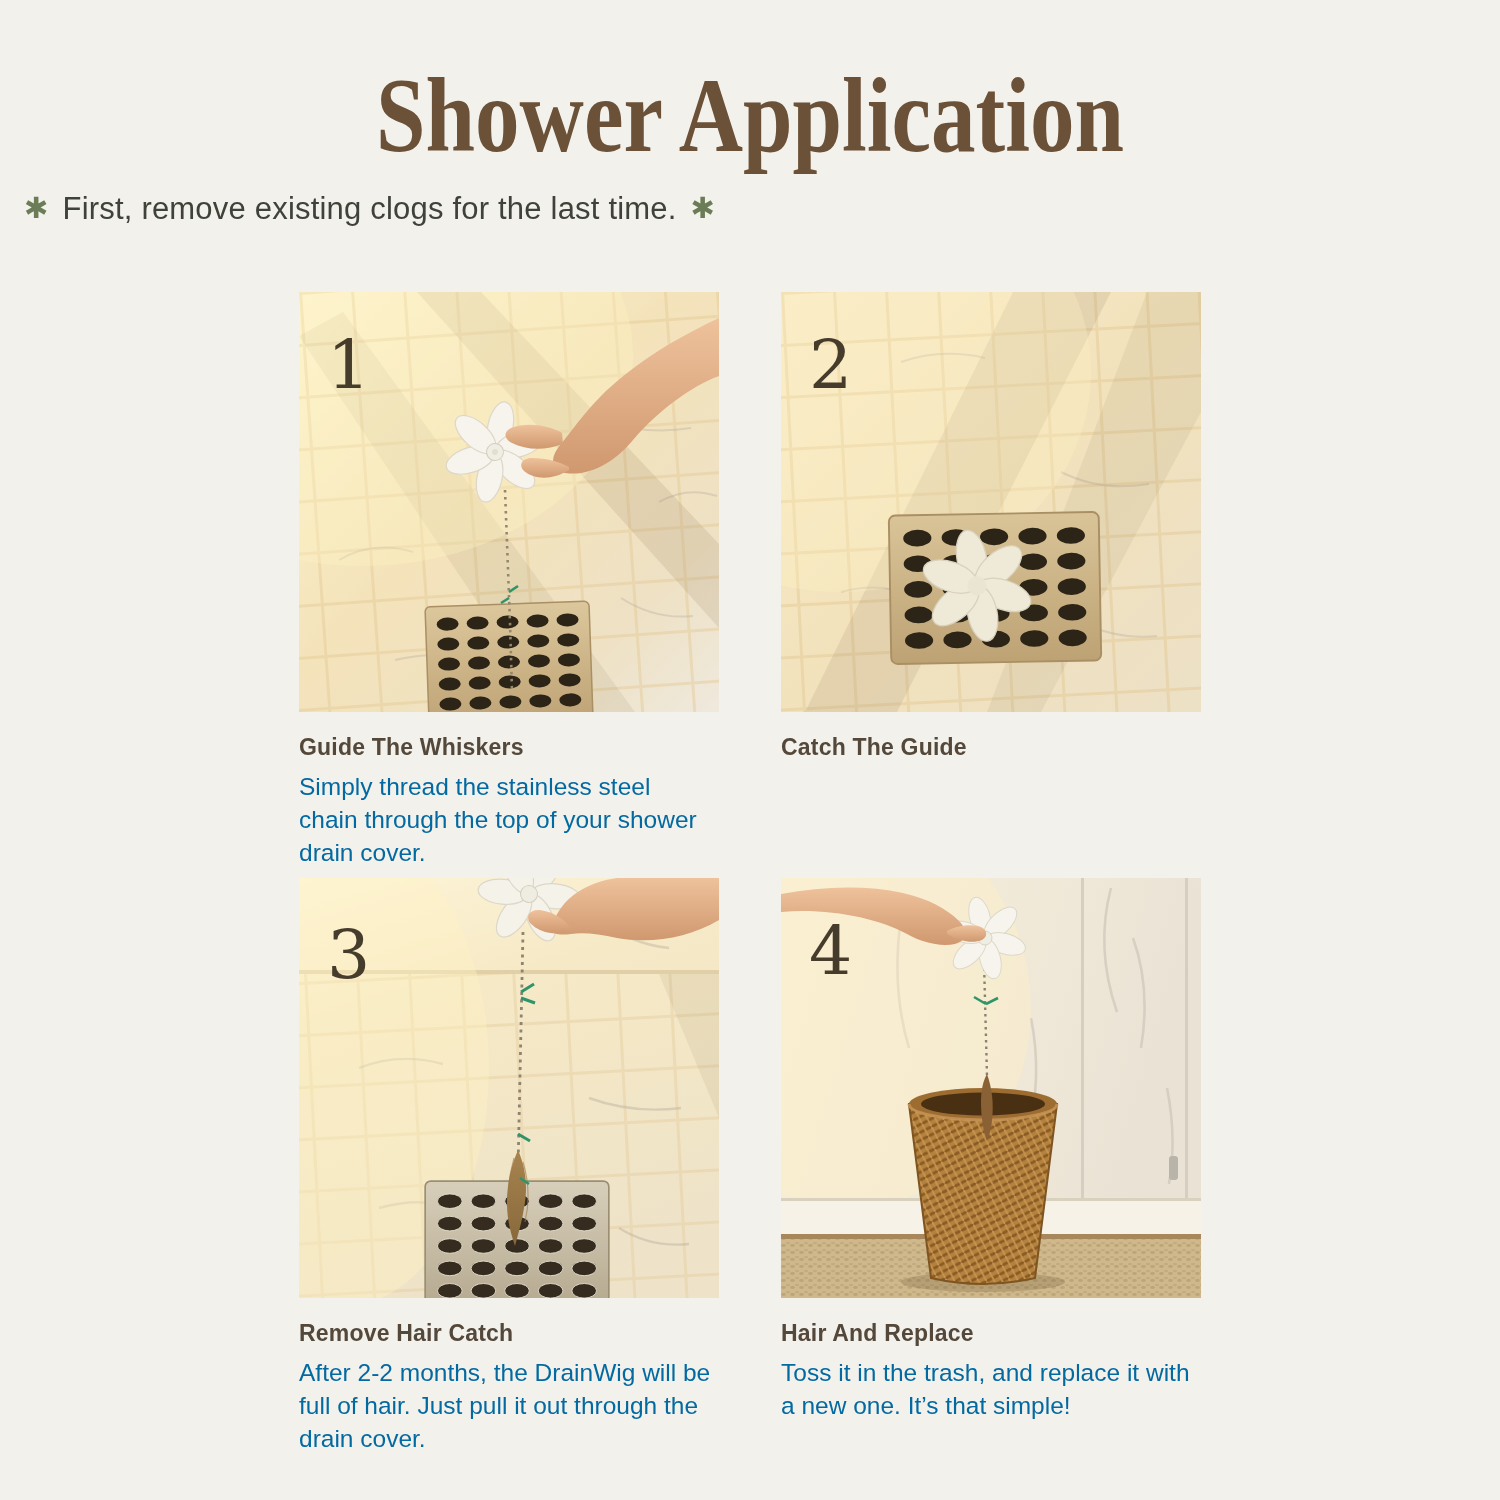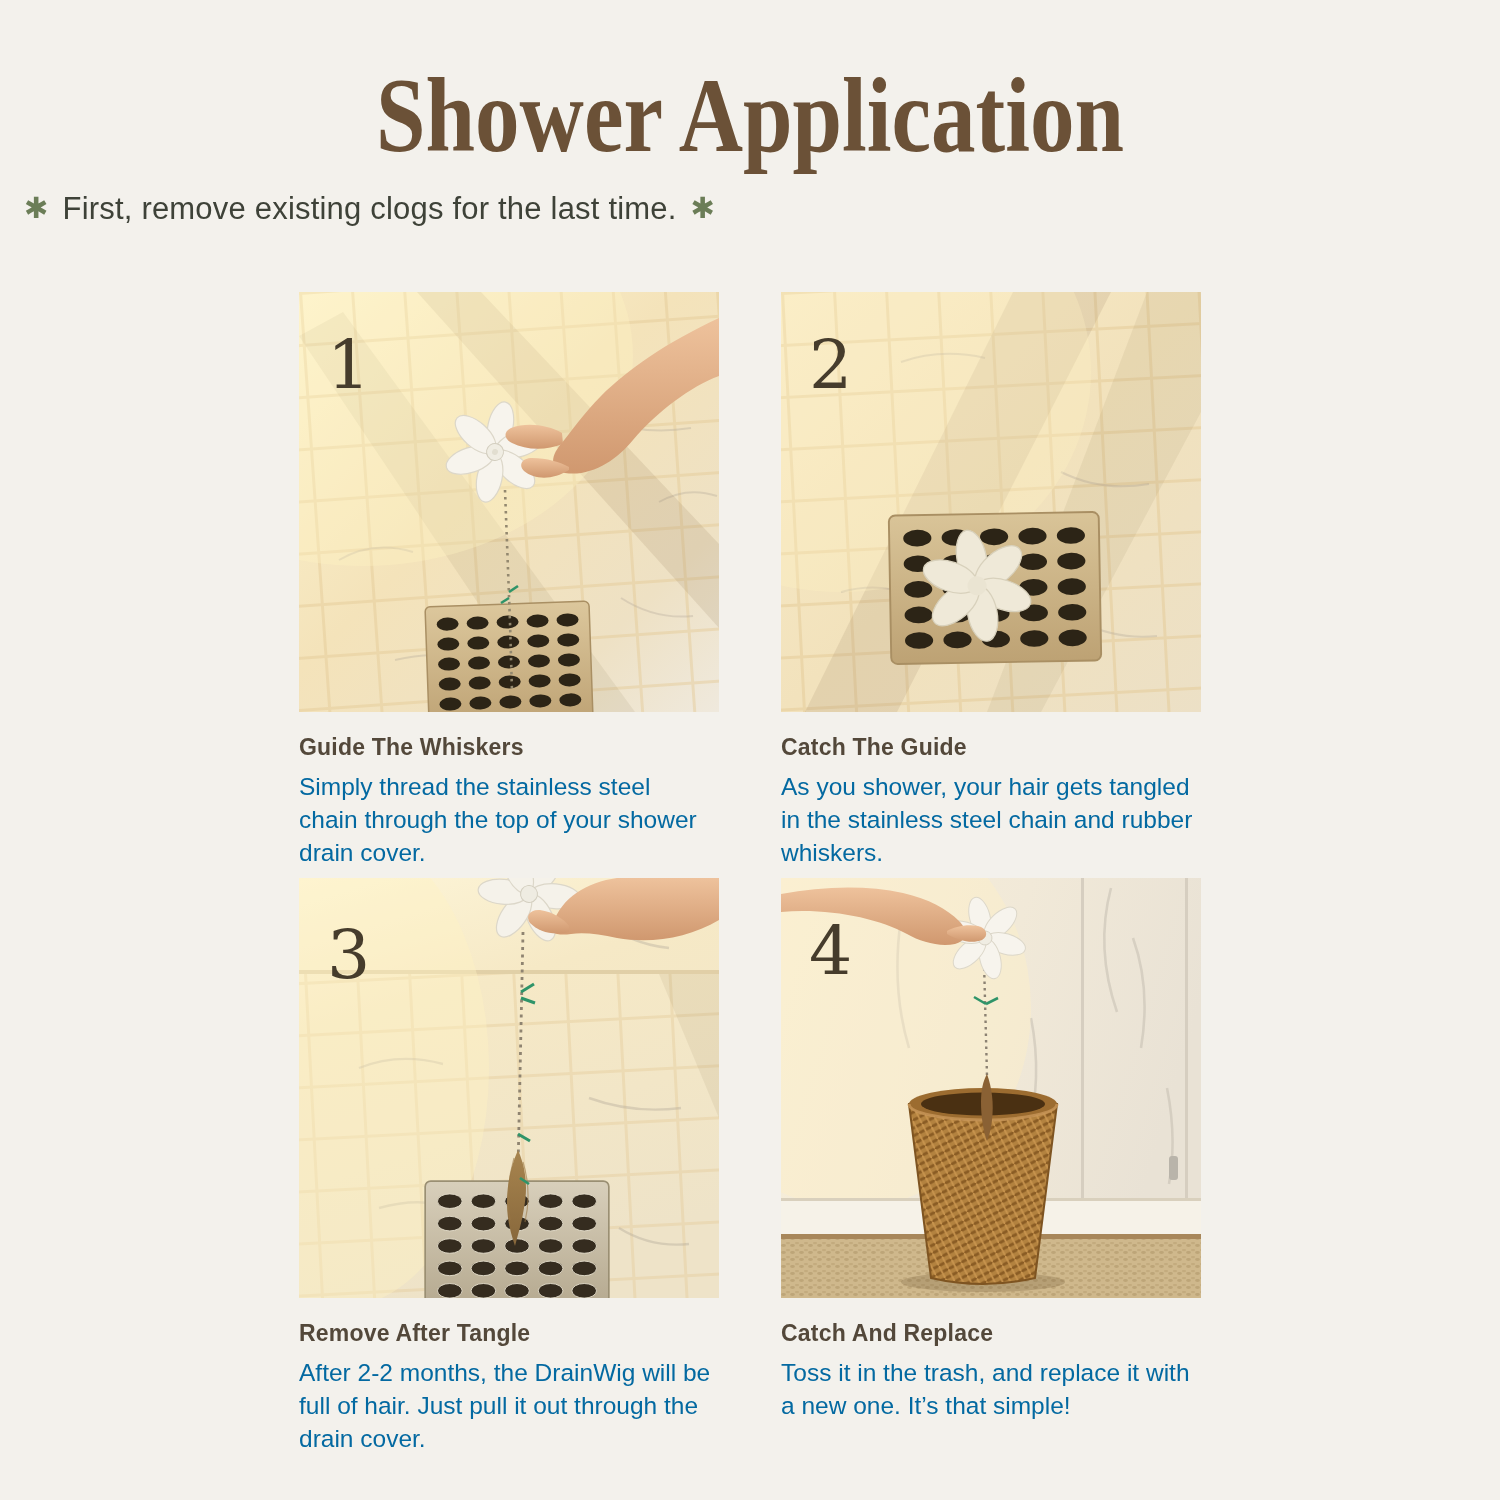--- a/index.html
+++ b/index.html
@@ -258,21 +258,20 @@
               </g>
               <circle r="7.5" fill="#eae4d2"></circle>
             </g>
           </g>
 
           <text class="num" x="28" y="96">2</text>
         </svg>
       </div>
       <div class="step-text">
         <h3 class="step-title">Catch The Guide</h3>
-        <p class="step-desc">As you shower, your hair gets tangled in the stainless steel chain and rubber whiskers.</p>
       </div>
     </div>
 
     <div class="step">
       <div class="photo">
         <svg viewBox="0 0 420 420">
           <defs>
             <linearGradient id="p3bg" x1="0" y1="0" x2="0.3" y2="1">
               <stop offset="0" stop-color="#fdf5d8"></stop>
               <stop offset="0.35" stop-color="#f6e9c6"></stop>
@@ -366,21 +365,21 @@
 
           <g fill="url(#p3skin)">
             <path d="M254,46 C262,20 288,4 318,0 L420,0 L420,42 C390,60 352,66 318,60 C300,56 284,54 272,56 C258,58 249,55 254,46 Z"></path>
             <path d="M270,54 C254,58 240,54 231,45 C226,38 231,31 241,32 C254,34 265,41 270,48 Z"></path>
           </g>
 
           <text class="num" x="28" y="100">3</text>
         </svg>
       </div>
       <div class="step-text">
-        <h3 class="step-title">Remove After Tangle</h3>
+        <h3 class="step-title">Remove Hair Catch</h3>
         <p class="step-desc">After 2-2 months, the DrainWig will be full of hair. Just pull it out through the drain cover.</p>
       </div>
     </div>
 
     <div class="step">
       <div class="photo">
         <svg viewBox="0 0 420 420">
           <defs>
             <linearGradient id="p4wall" x1="0" y1="0" x2="1" y2="0.3">
               <stop offset="0" stop-color="#f8efd9"></stop>
@@ -449,19 +448,19 @@
 
           <g fill="url(#p4skin)">
             <path d="M0,16 C42,8 86,7 122,15 C148,21 166,31 178,43 C188,53 186,63 174,66 C158,69 140,64 126,56 C96,40 48,30 0,34 Z"></path>
             <path d="M166,56 C178,63 191,66 201,62 C208,58 206,50 197,48 C185,46 173,49 166,53 Z"></path>
           </g>
 
           <text class="num" x="28" y="96">4</text>
         </svg>
       </div>
       <div class="step-text">
-        <h3 class="step-title">Catch And Replace</h3>
+        <h3 class="step-title">Hair And Replace</h3>
         <p class="step-desc">Toss it in the trash, and replace it with a new one. It’s that simple!</p>
       </div>
     </div>
 
   </div>
 </div>
 
 </body></html>

